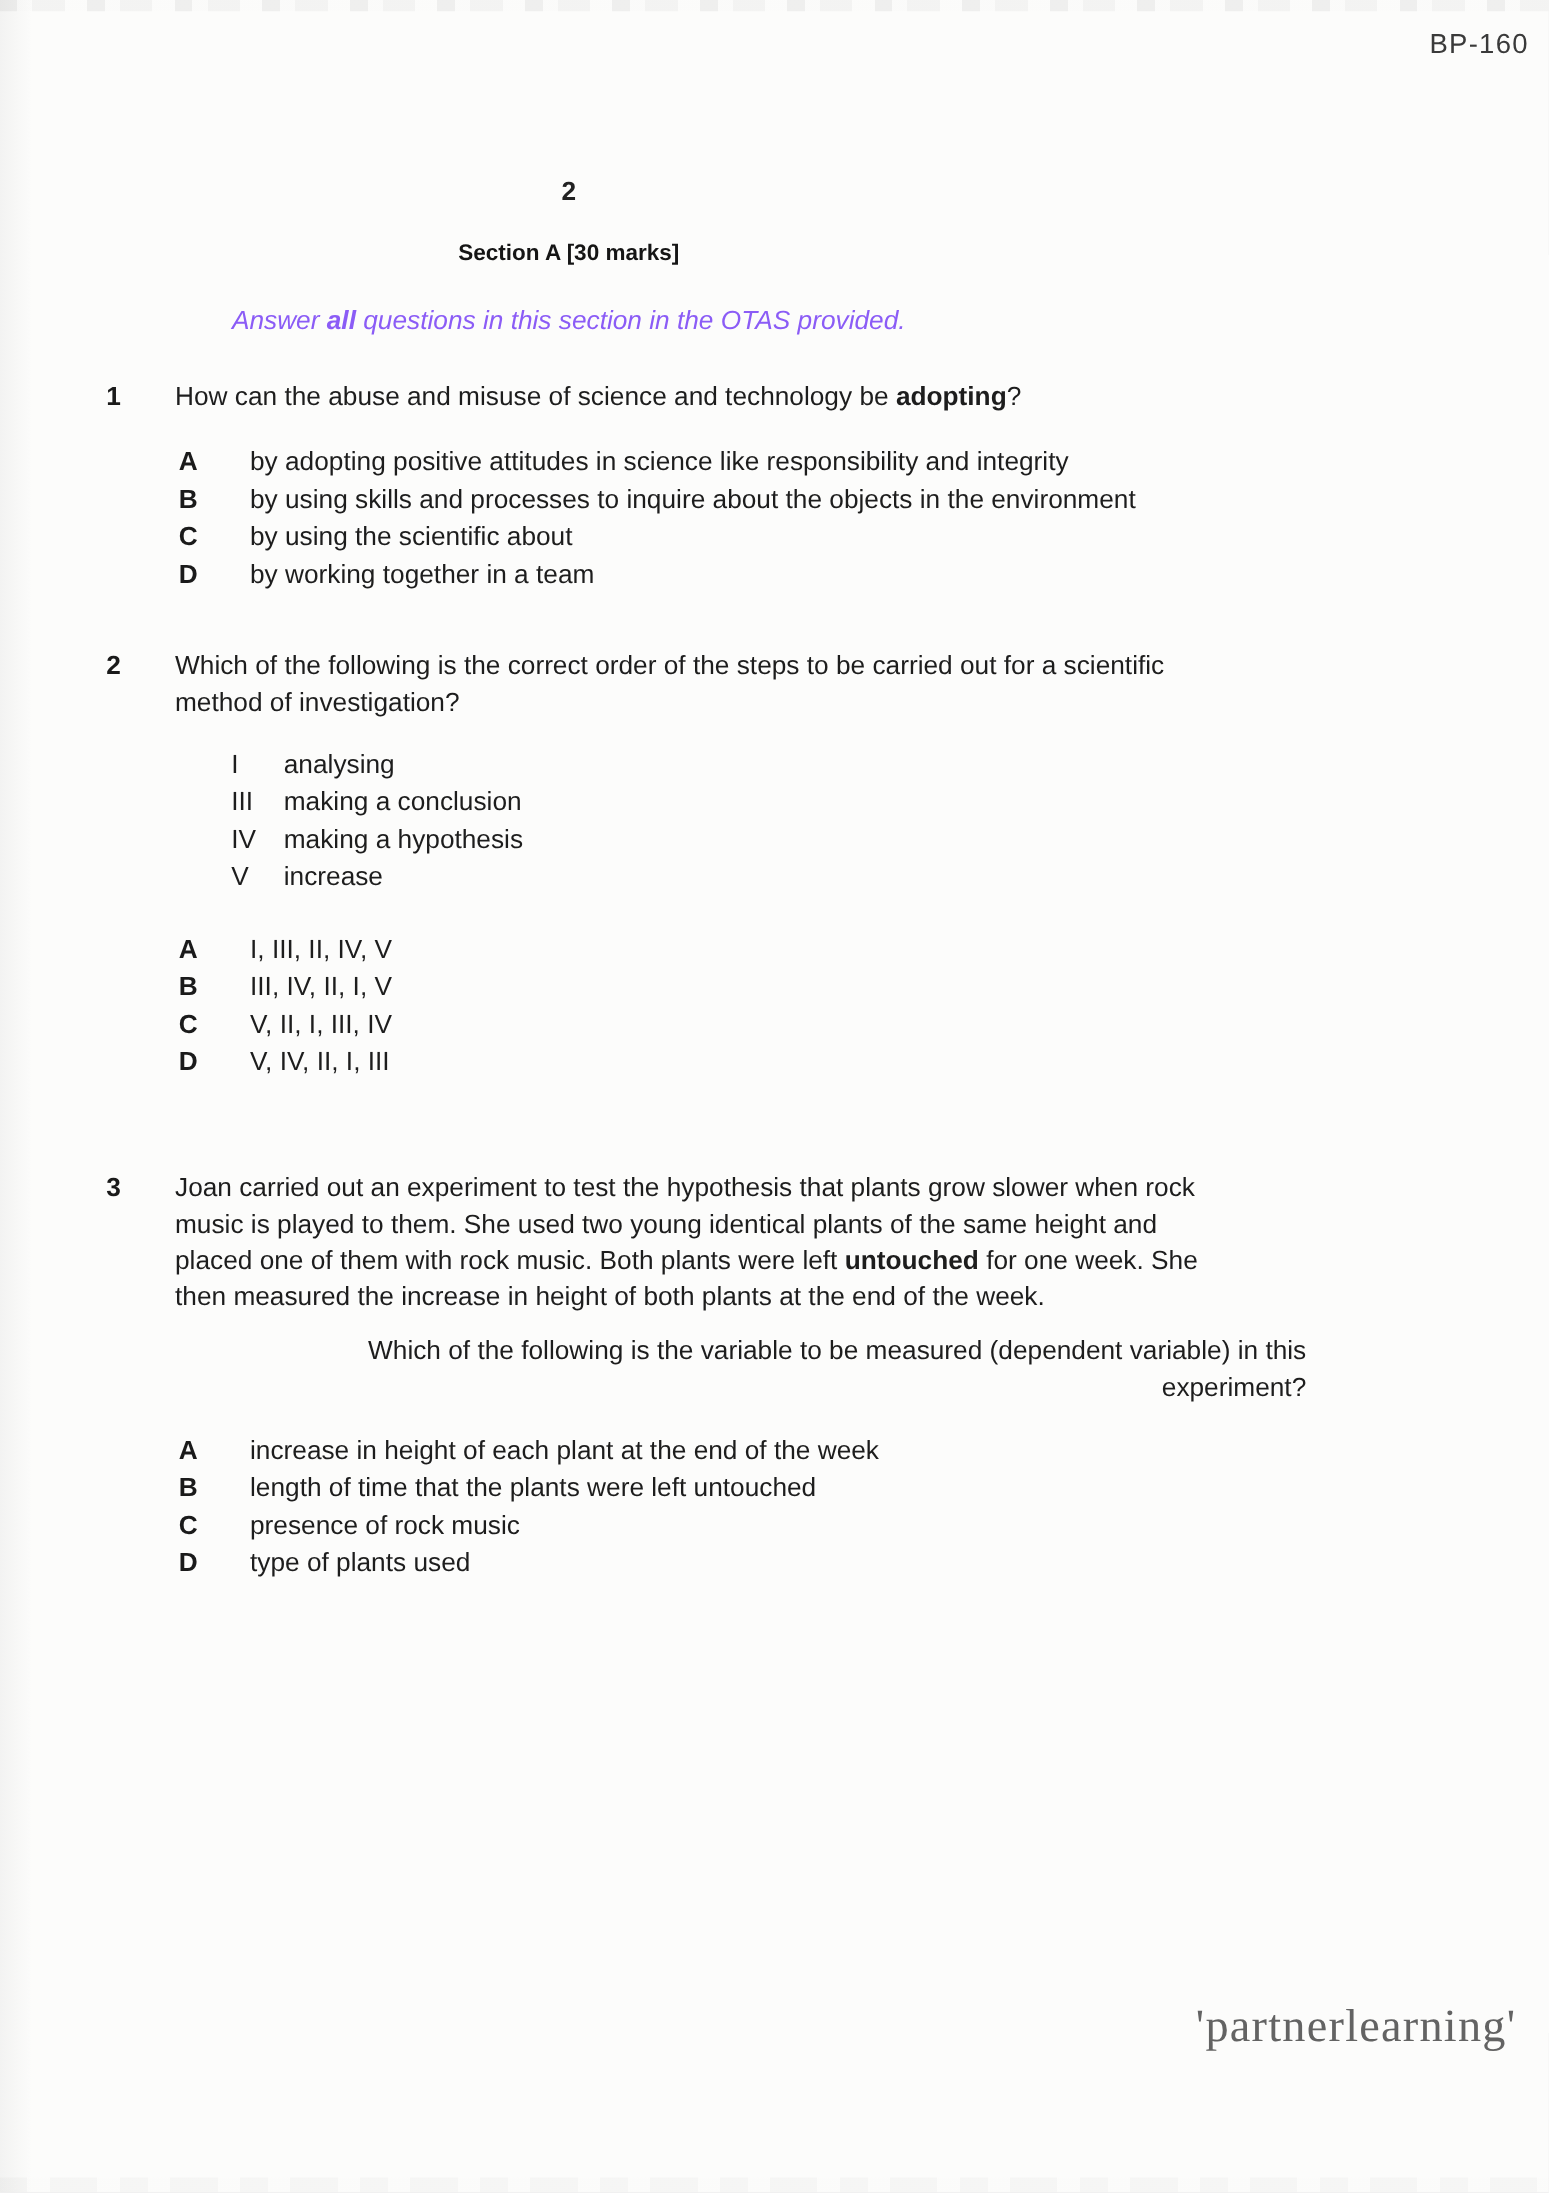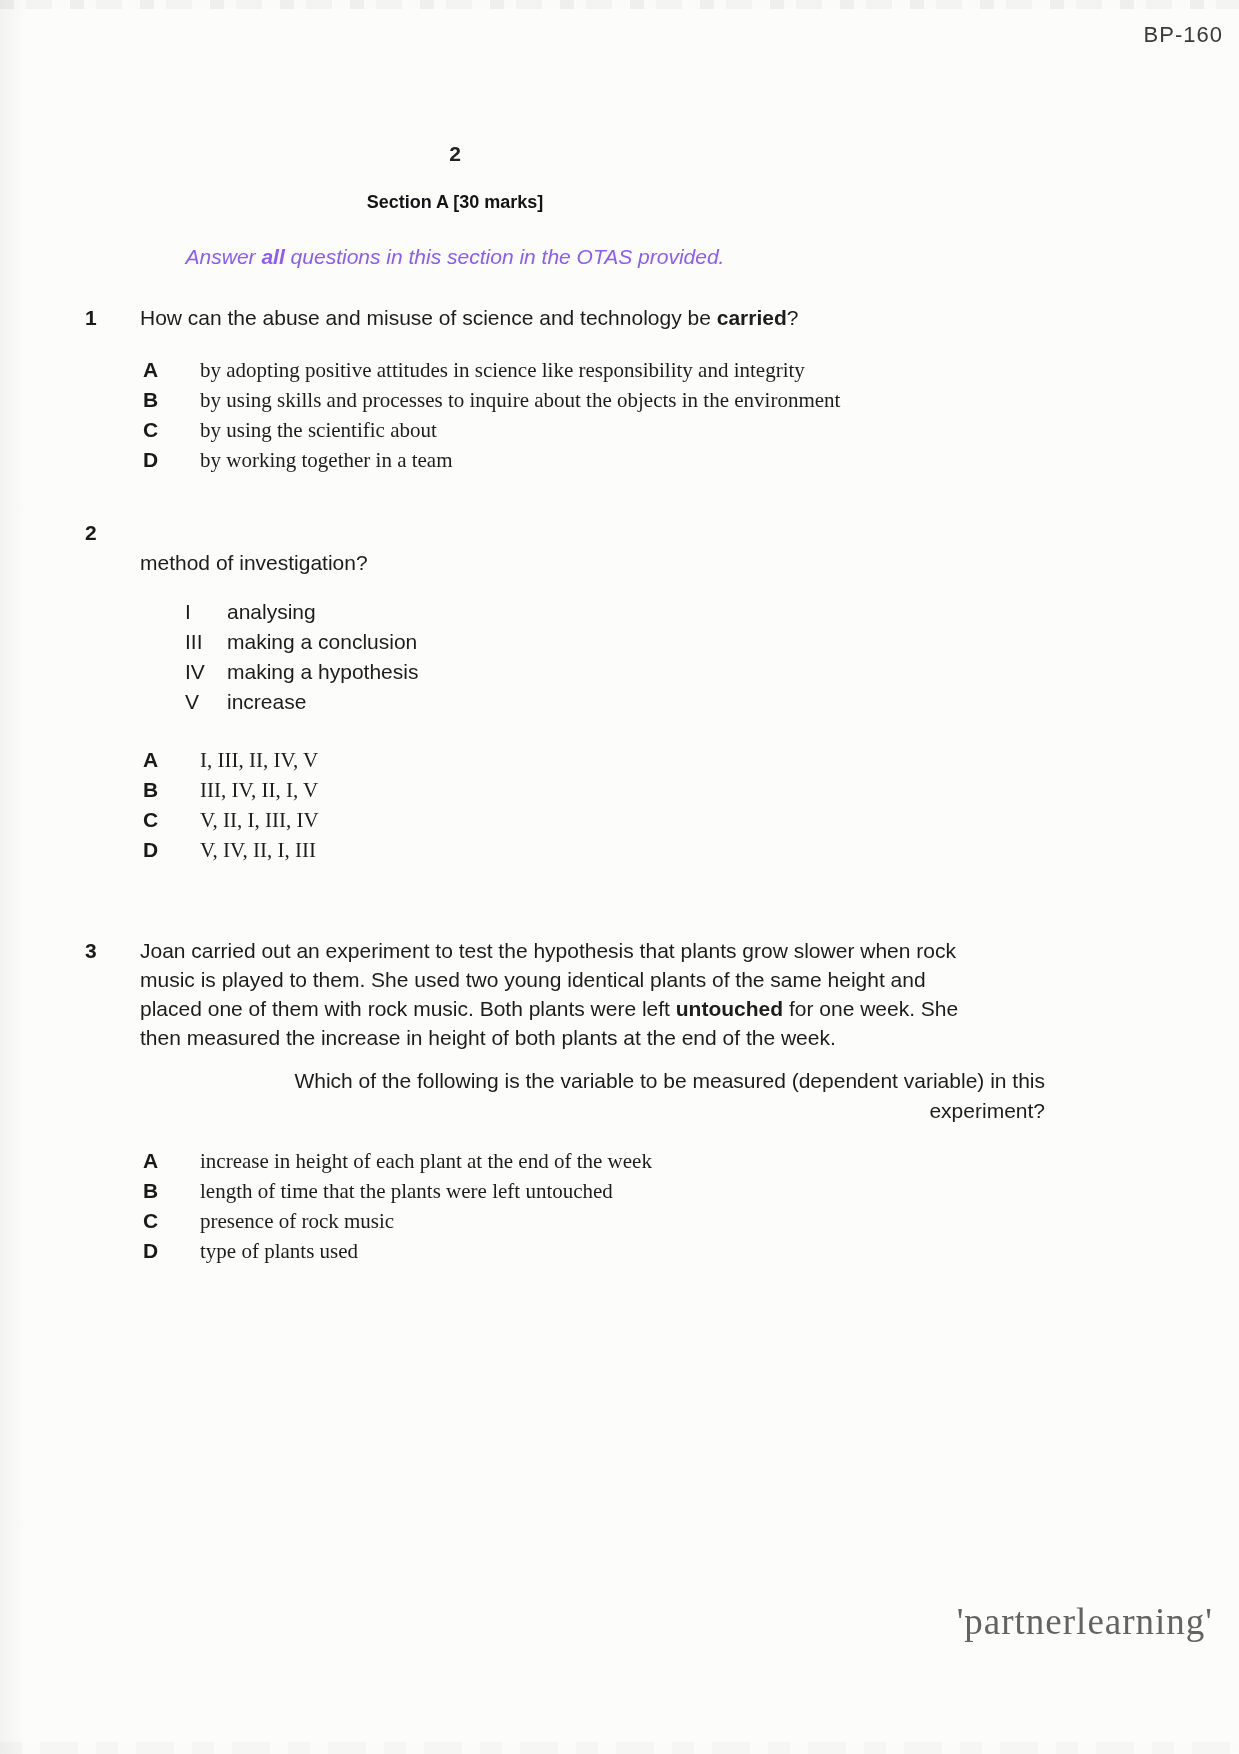--- a/index.html
+++ b/index.html
@@ -46,21 +46,21 @@
     position:absolute;left:85px;width:960px;
     font-size:21px;line-height:30px;
   }
   .q-head{display:flex;}
   .q-num{width:55px;font-weight:bold;flex:0 0 55px;color:#1a1a1a;}
   .q-stem{flex:1;}
   .q-stem .b{font-weight:bold;}
   .opts{margin-left:58px;margin-top:22px;}
   .opt-row{display:flex;line-height:30px;}
   .opt-letter{flex:0 0 57px;font-weight:bold;color:#1a1a1a;}
-  .opt-text{flex:1;font-family:Liberation Serif, serif;}
+  .opt-text{flex:1;}
   .steps{margin-left:100px;margin-top:19px;}
   .step-row{display:flex;line-height:30px;}
   .step-numeral{flex:0 0 42px;}
   .para{line-height:29px;}
   .para .b{font-weight:bold;}
   .q3-stem{margin-top:14px;line-height:30px;text-align:right;}
   .q2-opts{margin-top:28px;}
   .q3-opts{margin-top:20px;}
   .watermark{
     position:absolute;top:1600px;right:36px;
@@ -80,21 +80,21 @@
 
   <div class="center-col page-number">2</div>
 
   <div class="center-col section-title">Section A [30 marks]</div>
 
   <div class="center-col instruction"><span>Answer </span><span class="b">all</span><span> questions in this section in the OTAS provided.</span></div>
 
   <div class="q" style="top:303px;">
     <div class="q-head">
       <div class="q-num">1</div>
-      <div class="q-stem"><span>How can the abuse and misuse of science and technology be </span><span class="b">carried</span><span>?</span></div>
+      <div class="q-stem"><span>How can the abuse and misuse of science and technology be </span><span class="b">adopting</span><span>?</span></div>
     </div>
     <div class="opts">
       <div class="opt-row">
         <div class="opt-letter">A</div>
         <div class="opt-text">by adopting positive attitudes in science like responsibility and integrity</div>
       </div>
       <div class="opt-row">
         <div class="opt-letter">B</div>
         <div class="opt-text">by using skills and processes to inquire about the objects in the environment</div>
       </div>
@@ -105,21 +105,21 @@
       <div class="opt-row">
         <div class="opt-letter">D</div>
         <div class="opt-text">by working together in a team</div>
       </div>
     </div>
   </div>
 
   <div class="q" style="top:518px;">
     <div class="q-head">
       <div class="q-num">2</div>
-      <div class="q-stem"><br><span>method of investigation?</span></div>
+      <div class="q-stem"><span>Which of the following is the correct order of the steps to be carried out for a scientific</span><br><span>method of investigation?</span></div>
     </div>
     <div class="steps">
       <div class="step-row">
         <div class="step-numeral">I</div>
         <div class="step-text">analysing</div>
       </div>
       <div class="step-row">
         <div class="step-numeral">III</div>
         <div class="step-text">making a conclusion</div>
       </div>

